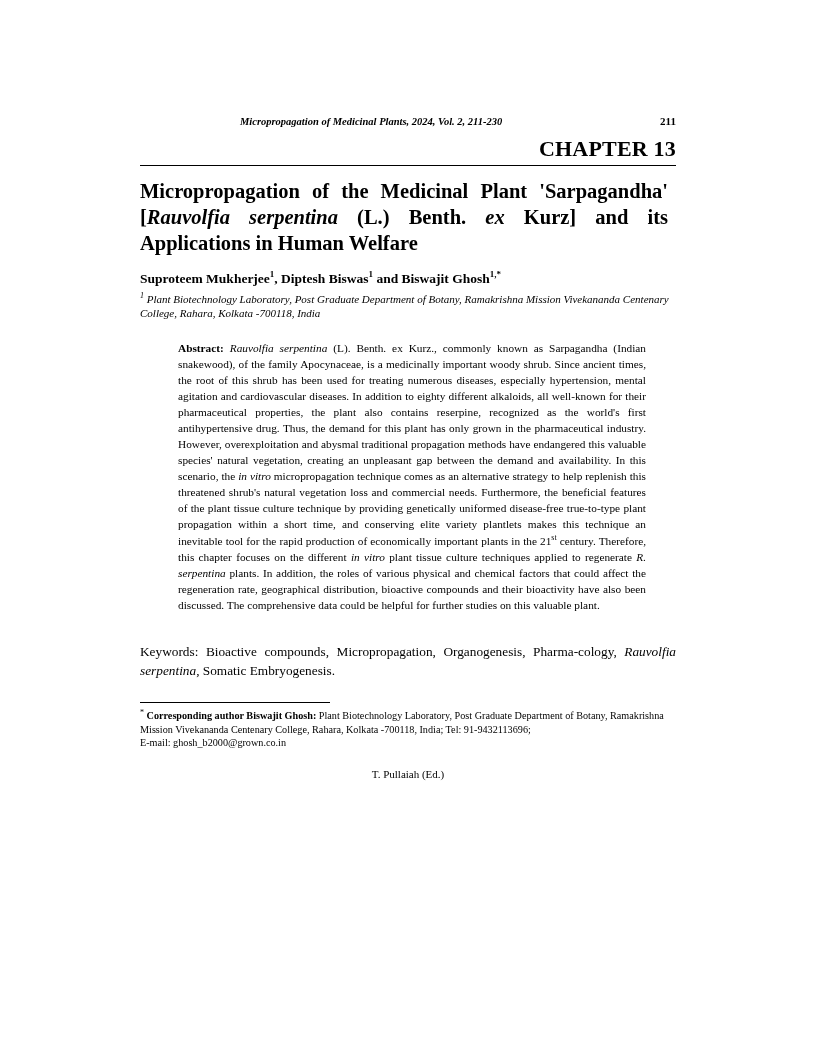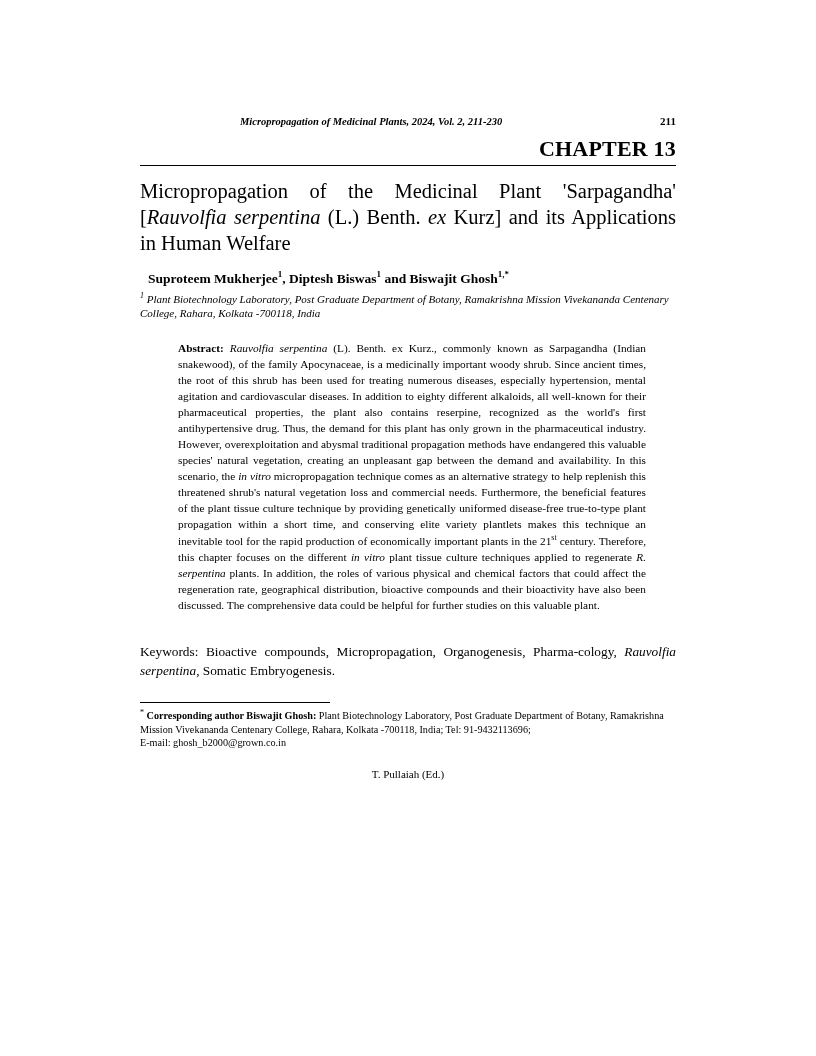--- a/index.html
+++ b/index.html
@@ -51,33 +51,33 @@
     font-size: 22px;
     letter-spacing: 0.2px;
   }
   .rule {
     border-top: 1.6px solid #000;
     margin-top: 3px;
     margin-bottom: 12px;
   }
   h1.title {
     font-size: 20.5px;
-    font-weight: normal;
+    font-weight: bold;
     line-height: 1.28;
-    margin: 0 0 12px 0;
+    margin: 0 8px 12px 0;
     text-align: justify;
     text-justify: inter-word;
   }
   h1.title .ital {
     font-style: italic;
   }
   .authors {
     font-size: 13.5px;
     font-weight: bold;
-    margin: 0 0 4px 8px;
+    margin: 0 0 4px 0;
     line-height: 1.3;
   }
   .authors sup {
     font-size: 9px;
     vertical-align: super;
     font-weight: bold;
   }
   .affil {
     font-size: 11px;
     font-style: italic;

